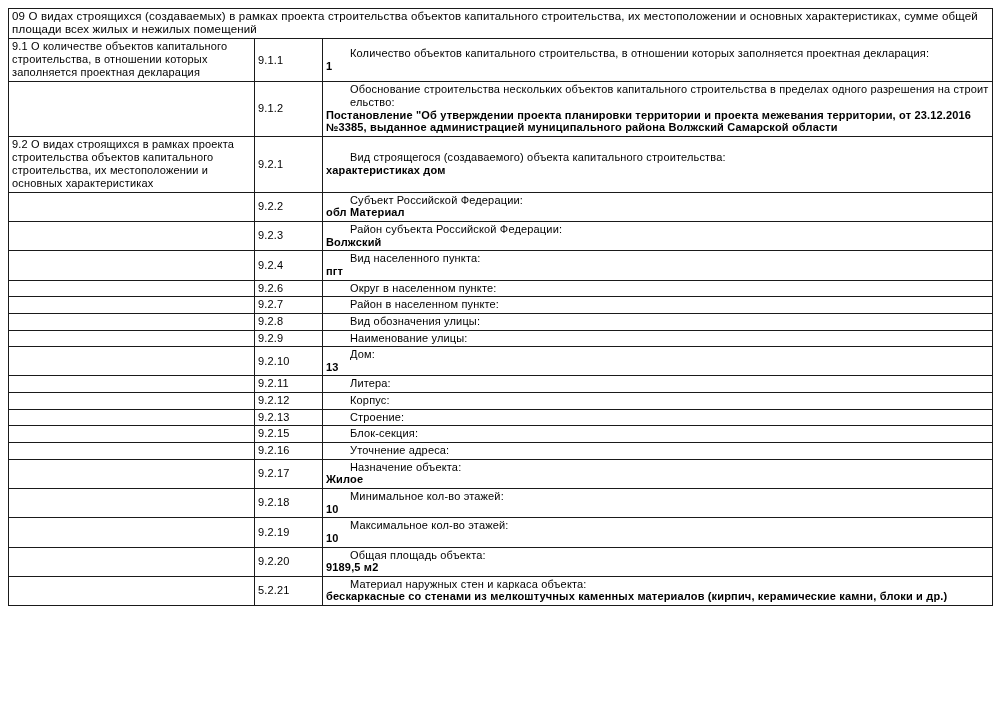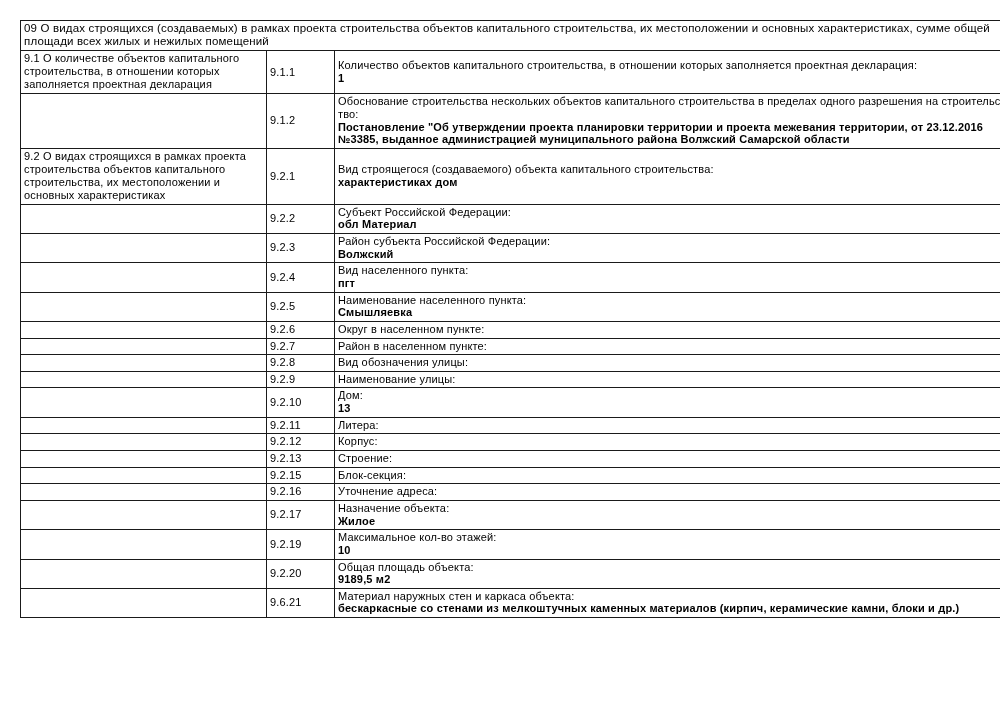--- a/index.html
+++ b/index.html
@@ -6,21 +6,21 @@
     margin: 0;
     padding: 0;
     background: #ffffff;
     font-family: "Liberation Sans", "DejaVu Sans", sans-serif;
     color: #000000;
   }
   .page {
     width: 1000px;
     height: 707px;
     box-sizing: border-box;
-    padding: 20px;
+    padding: 8px;
     background: #ffffff;
     overflow: hidden;
   }
   table.decl {
     border-collapse: collapse;
     table-layout: fixed;
     width: 984px;
     font-size: 11px;
     line-height: 1.15;
     letter-spacing: 0.015em;
@@ -41,20 +41,21 @@
   td.col-section {
     line-height: 1.18;
     vertical-align: middle;
     margin-left: 36px;
   }
   td.col-num {
     vertical-align: middle;
   }
   td.col-content .label {
     word-break: break-all;
+    margin-left: 24px;
   }
   td.col-content .value {
     font-weight: bold;
     word-break: break-all;
   }
 </style>
 </head>
 <body>
 
 <div class="page">
@@ -111,28 +112,20 @@
         <tr>
     <td class="col-section"></td>
     <td class="col-num">9.2.4</td>
     <td class="col-content">
       <div class="label">Вид населенного пункта:</div>
       <div class="value">пгт</div>
     </td>
   </tr>
         <tr>
     <td class="col-section"></td>
-    <td class="col-num">9.2.5</td>
-    <td class="col-content">
-      <div class="label">Наименование населенного пункта:</div>
-      <div class="value">Смышляевка</div>
-    </td>
-  </tr>
-        <tr>
-    <td class="col-section"></td>
     <td class="col-num">9.2.6</td>
     <td class="col-content">
       <div class="label">Округ в населенном пункте:</div>
       <div class="value"></div>
     </td>
   </tr>
         <tr>
     <td class="col-section"></td>
     <td class="col-num">9.2.7</td>
     <td class="col-content">
@@ -207,37 +200,45 @@
         <tr>
     <td class="col-section"></td>
     <td class="col-num">9.2.17</td>
     <td class="col-content">
       <div class="label">Назначение объекта:</div>
       <div class="value">Жилое</div>
     </td>
   </tr>
         <tr>
     <td class="col-section"></td>
+    <td class="col-num">9.2.18</td>
+    <td class="col-content">
+      <div class="label">Минимальное кол-во этажей:</div>
+      <div class="value">10</div>
+    </td>
+  </tr>
+        <tr>
+    <td class="col-section"></td>
     <td class="col-num">9.2.19</td>
     <td class="col-content">
       <div class="label">Максимальное кол-во этажей:</div>
       <div class="value">10</div>
     </td>
   </tr>
         <tr>
     <td class="col-section"></td>
     <td class="col-num">9.2.20</td>
     <td class="col-content">
       <div class="label">Общая площадь объекта:</div>
       <div class="value">9189,5 м2</div>
     </td>
   </tr>
         <tr>
     <td class="col-section"></td>
-    <td class="col-num">9.6.21</td>
+    <td class="col-num">5.2.21</td>
     <td class="col-content">
       <div class="label">Материал наружных стен и каркаса объекта:</div>
       <div class="value">бескаркасные со стенами из мелкоштучных каменных материалов (кирпич, керамические камни, блоки и др.)</div>
     </td>
   </tr>
       </tbody>
   </table>
 </div>
 
 </body></html>

